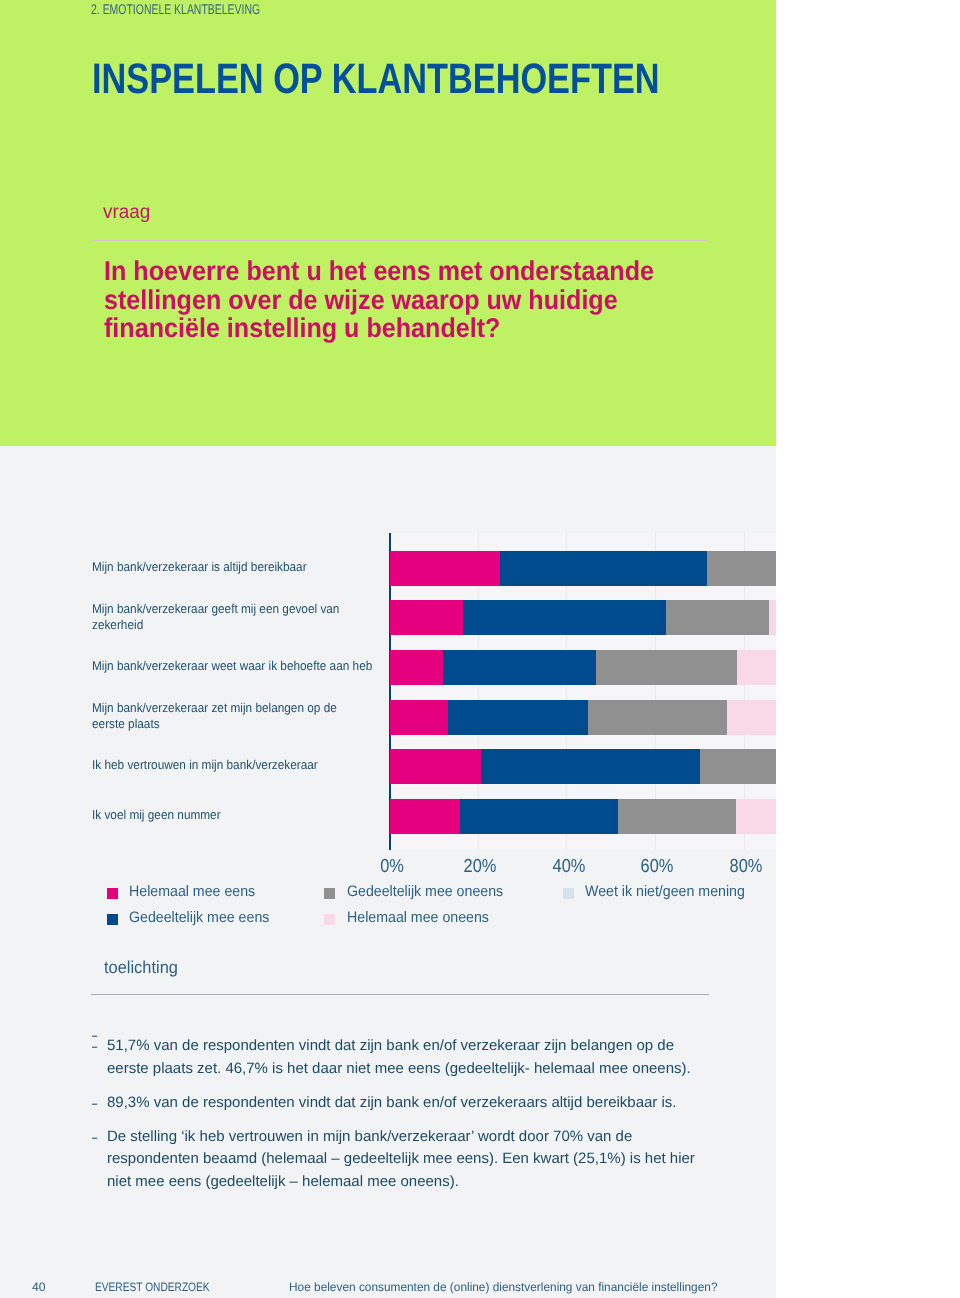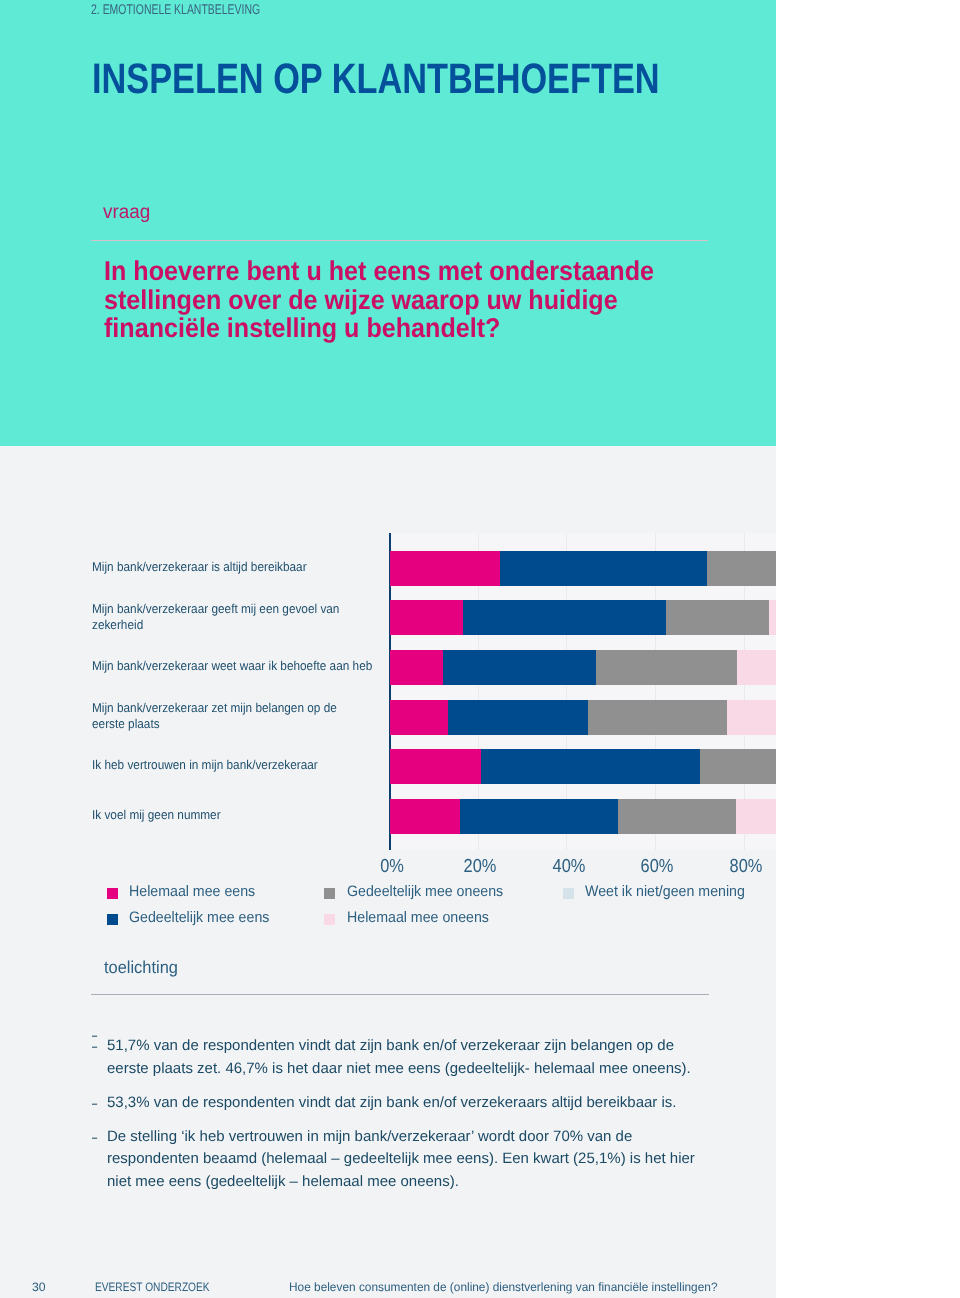--- a/index.html
+++ b/index.html
@@ -1,18 +1,18 @@
 <!DOCTYPE html>
 <html><head>
 <meta charset="utf-8">
 <title>Inspelen op klantbehoeften</title>
 <style>
   html,body{margin:0;padding:0;}
   body{width:960px;height:1298px;background:#ffffff;font-family:"Liberation Sans",sans-serif;-webkit-font-smoothing:antialiased;text-rendering:geometricPrecision;}
-  .page{position:relative;width:776px;height:1298px;overflow:hidden;background:#5eead4;}
+  .page{position:relative;width:776px;height:1298px;overflow:hidden;background:#bef264;}
   .greyband{position:absolute;left:0;top:446px;width:960px;height:852px;background:#f2f3f5;}
   .kicker{position:absolute;left:91px;top:1px;font-size:14.1px;font-weight:400;color:#3a647f;transform:scaleX(.742);transform-origin:0 0;white-space:nowrap;}
   .title{position:absolute;left:92px;top:57.5px;font-size:42.7px;line-height:43px;font-weight:700;color:#04509b;transform:scaleX(.804);transform-origin:0 0;white-space:nowrap;}
   .vraag{position:absolute;left:103px;top:201px;font-size:19.7px;color:#bc1868;transform:scaleX(.957);transform-origin:0 0;white-space:nowrap;}
   .rule1{position:absolute;left:91px;top:240px;width:617px;height:1px;background:#d6c2cb;}
   .question{position:absolute;left:104px;top:257px;width:760px;font-size:27.2px;line-height:28.6px;font-weight:700;color:#ca0f64;white-space:pre;transform:scaleX(.924);transform-origin:0 0;}
   .toelichting{position:absolute;left:103.8px;top:957px;font-size:17.3px;color:#2c5f80;transform:scaleX(.95);transform-origin:0 0;white-space:nowrap;}
   .rule2{position:absolute;left:91px;top:994px;width:618px;height:1px;background:#a7aeba;}
   .notes{position:absolute;left:91px;top:1023.5px;width:625px;}
   .note{position:relative;font-size:15px;line-height:22.9px;color:#1b4a65;padding-left:16px;margin-bottom:11.1px;}
@@ -42,21 +42,21 @@
   <div class="rule1"></div>
   <div class="question">In hoeverre bent u het eens met onderstaande
 stellingen over de wijze waarop uw huidige
 financiële instelling u behandelt?</div>
 
   <div class="toelichting">toelichting</div>
   <div class="rule2"></div>
   <div class="notes">
       <div class="note"><span class="dash">–</span></div>
       <div class="note"><span class="dash">–</span><span>51,7% van de respondenten vindt dat zijn bank en/of verzekeraar zijn belangen op de eerste plaats zet. 46,7% is het daar niet mee eens (gedeeltelijk- helemaal mee oneens).</span></div>
-      <div class="note"><span class="dash">–</span><span>53,3% van de respondenten vindt dat zijn bank en/of verzekeraars altijd bereikbaar is.</span></div>
+      <div class="note"><span class="dash">–</span><span>89,3% van de respondenten vindt dat zijn bank en/of verzekeraars altijd bereikbaar is.</span></div>
       <div class="note"><span class="dash">–</span><span>De stelling ‘ik heb vertrouwen in mijn bank/verzekeraar’ wordt door 70% van de respondenten beaamd (helemaal – gedeeltelijk mee eens). Een kwart (25,1%) is het hier niet mee eens (gedeeltelijk – helemaal mee oneens).</span></div>
     </div>
 
   <div class="chart">
       <div class="plotbg" style="position: absolute; left: 389.5px; top: 520.7px; width: 443.2px; height: 317.3px; background: rgb(246, 246, 248);"></div>
       <div class="gridline" style="left: 389px; top: 520.7px; height: 317.3px;"></div>
       <div class="gridline" style="left: 477.64px; top: 520.7px; height: 317.3px;"></div>
       <div class="gridline" style="left: 566.28px; top: 520.7px; height: 317.3px;"></div>
       <div class="gridline" style="left: 654.92px; top: 520.7px; height: 317.3px;"></div>
       <div class="gridline" style="left: 743.56px; top: 520.7px; height: 317.3px;"></div>
@@ -123,16 +123,16 @@
       <div class="lg-sw" style="left: 106.6px; top: 901.7px; background: rgb(0, 74, 142);"></div>
       <div class="lg-tx" style="left: 128.7px; top: 897.1px;">Gedeeltelijk mee eens</div>
       <div class="lg-sw" style="left: 324.2px; top: 875.6px; background: rgb(144, 144, 144);"></div>
       <div class="lg-tx" style="left: 346.6px; top: 871px;">Gedeeltelijk mee oneens</div>
       <div class="lg-sw" style="left: 324.2px; top: 901.7px; background: rgb(250, 217, 230);"></div>
       <div class="lg-tx" style="left: 346.6px; top: 897.1px;">Helemaal mee oneens</div>
       <div class="lg-sw" style="left: 563.3px; top: 875.6px; background: rgb(214, 226, 234);"></div>
       <div class="lg-tx" style="left: 585.2px; top: 871px;">Weet ik niet/geen mening</div>
     </div>
 
-  <div class="footer-num">30</div>
+  <div class="footer-num">40</div>
   <div class="footer-org">EVEREST ONDERZOEK</div>
   <div class="footer-cap">Hoe beleven consumenten de (online) dienstverlening van financiële instellingen?</div>
 </div>
 
 </body></html>

